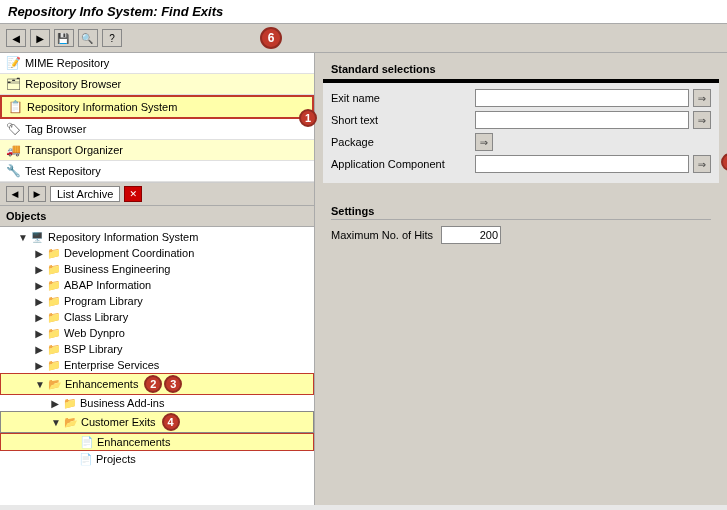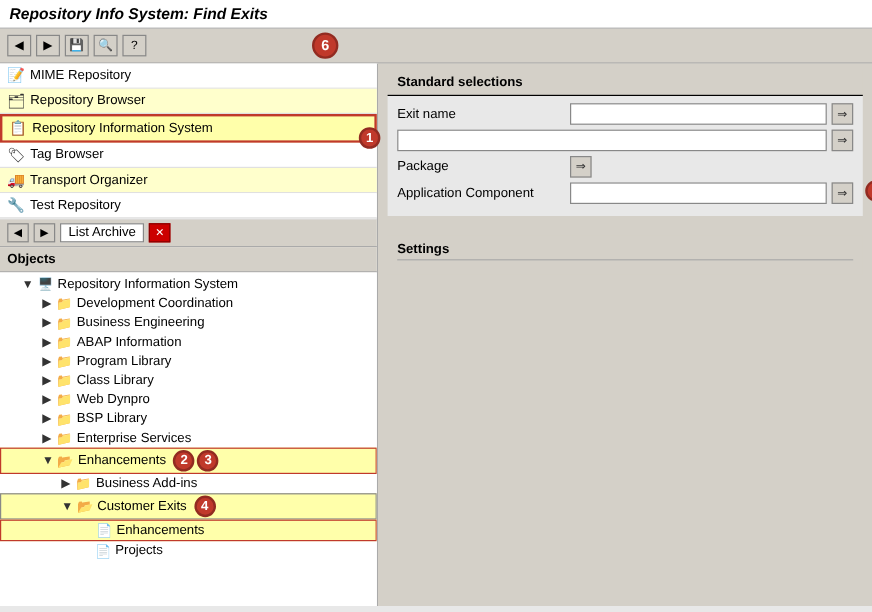--- a/index.html
+++ b/index.html
@@ -190,21 +190,21 @@
       padding: 0;
       display: flex;
       flex-direction: column;
     }
 
     .section-title {
       background: #d4d0c8;
       padding: 4px 8px;
       font-weight: bold;
       font-size: 11px;
-      border-bottom: 1px solid #000000;
+      border-bottom: 4px solid #000000;
     }
 
     .form-section {
       background: #e8e8e8;
       padding: 6px 8px;
       margin: 0;
     }
 
     .form-row {
       display: flex;
@@ -512,38 +512,43 @@
         <div style="position:relative;">
           <div class="callout" style="position:absolute; left:-32px; top:20px; width:18px; height:18px; font-size:11px;">1</div>
 
           <div class="form-row">
             <span class="form-label">Exit name</span>
             <input class="form-input" type="text" value="" style="">
             <button class="form-arrow-btn">⇒</button>
           </div>
 
           <div class="form-row">
+            <span class="form-label">Short text</span>
             <input class="form-input" type="text" value="" style="">
             <button class="form-arrow-btn">⇒</button>
           </div>
 
           <div class="form-row">
             <span class="form-label">Package</span>
             <button class="form-arrow-btn">⇒</button>
           </div>
 
           <div class="form-row" style="position:relative;justify-content:space-between;">
             <span class="form-label">Application Component</span>
             <input class="form-input" type="text" value="" style="">
             <button class="form-arrow-btn">⇒</button>
             <div class="callout" style="position:absolute; right:-28px; top:-2px; width:18px; height:18px; font-size:11px;">5</div>
           </div>
         </div>
       </div>
 
       <div class="settings-section" style="margin-top:16px; background:#d4d0c8;">
         <div class="settings-title">Settings</div>
+        <div class="hits-row">
+          <span class="hits-label">Maximum No. of Hits</span>
+          <input class="hits-input" type="text" value="200" style="">
+        </div>
       </div>
 
     </div>
   </div>
 
 </div>
 
 </body></html>

